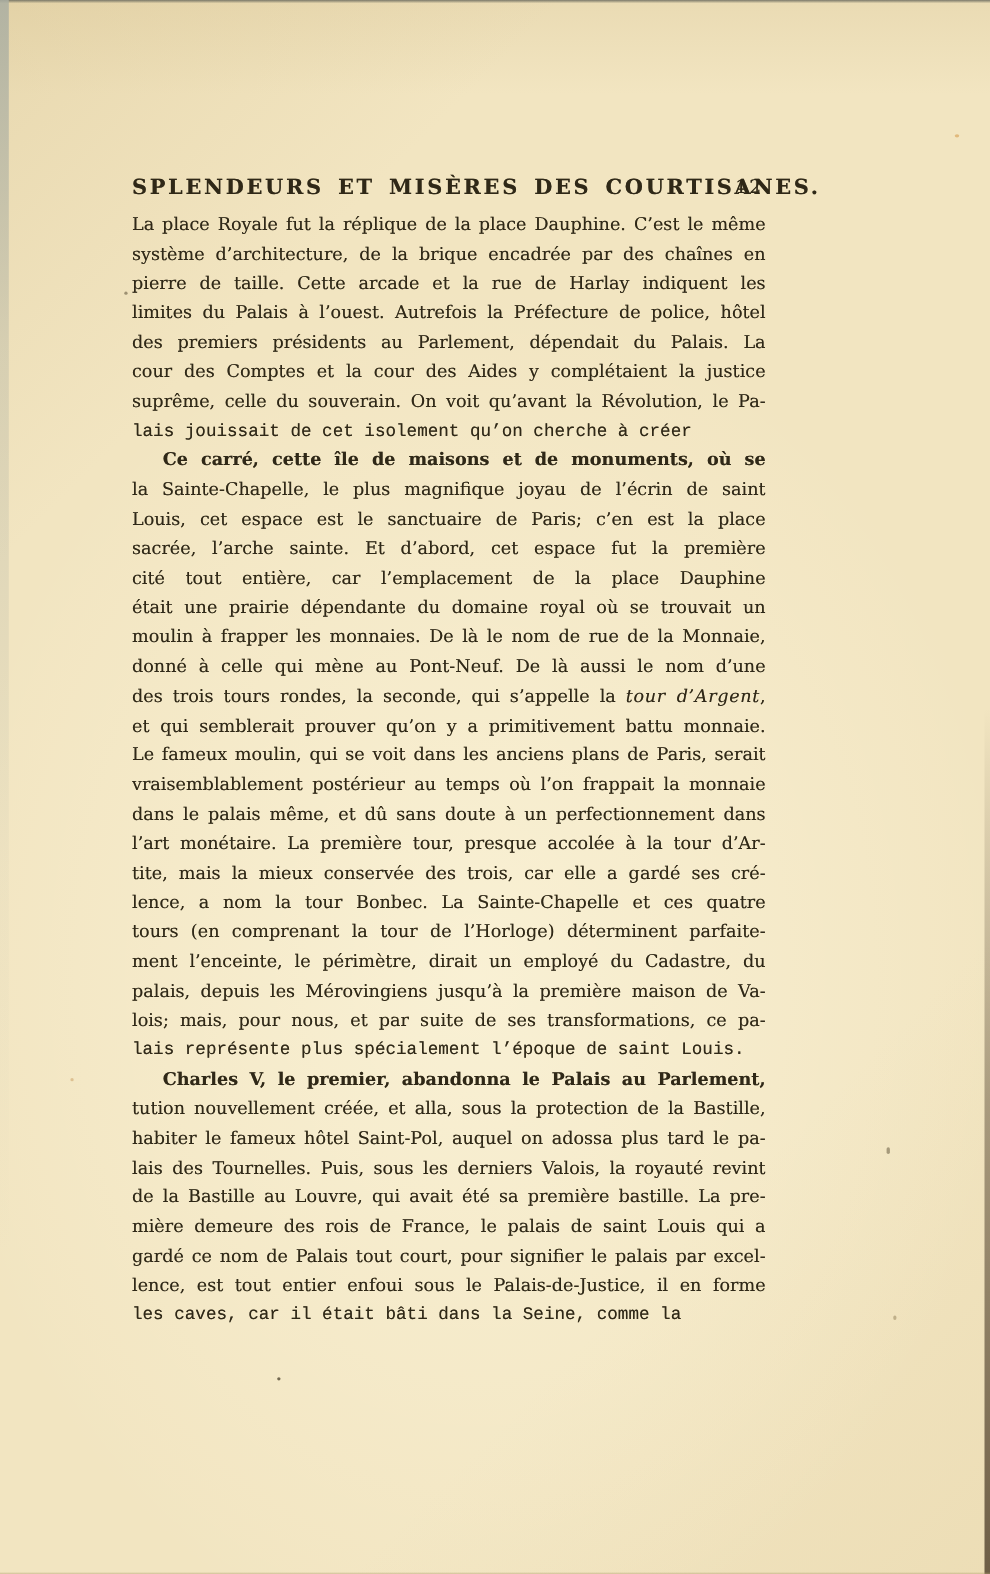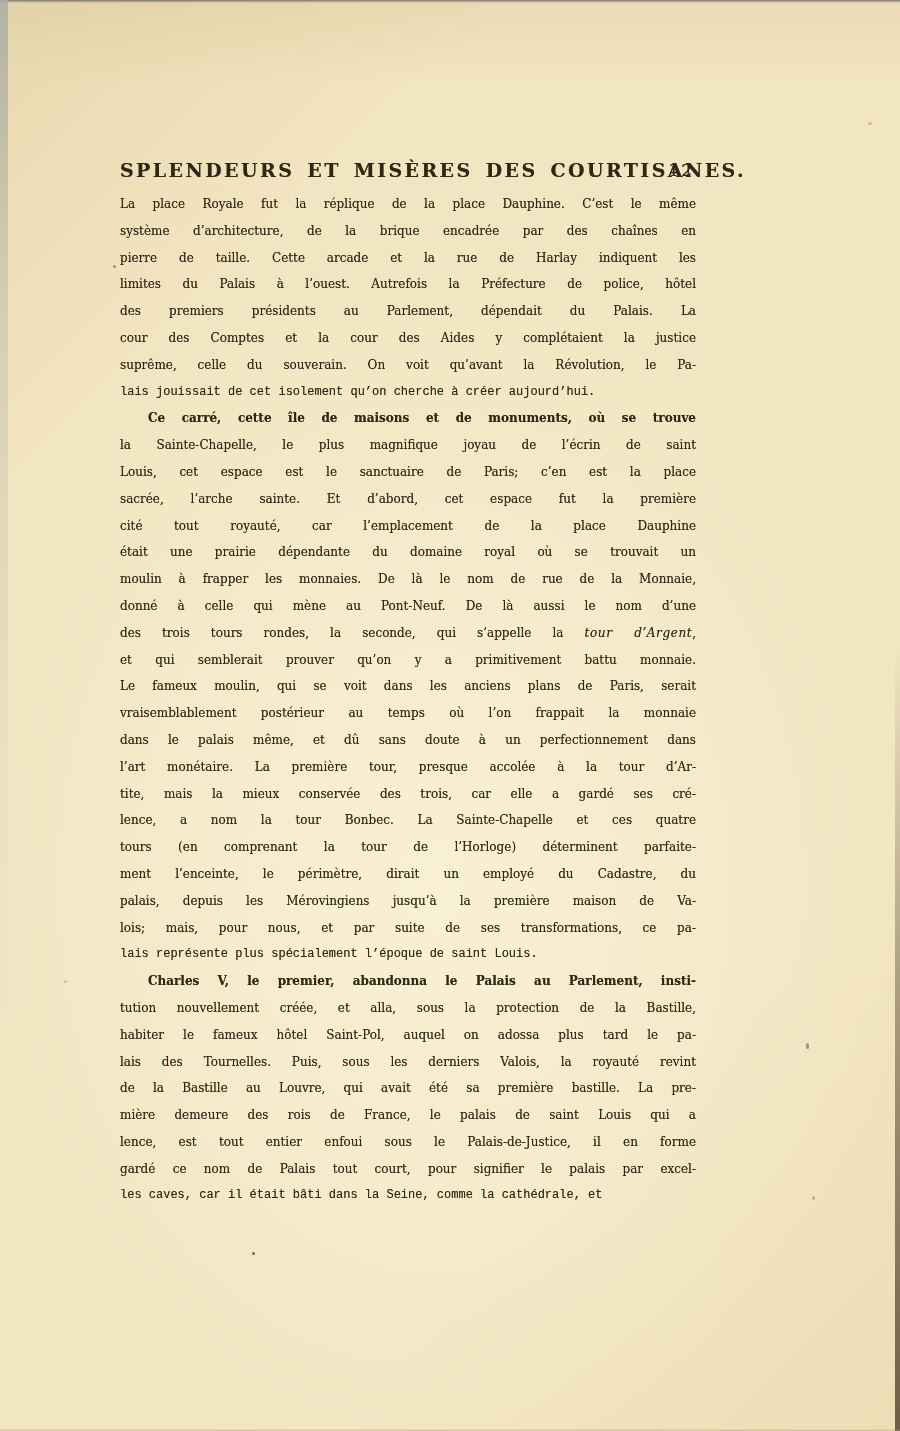--- a/index.html
+++ b/index.html
@@ -74,21 +74,21 @@
     line-height: 24px;
     white-space: nowrap;
   }
   .runhead .folio {
     position: absolute;
     right: 2px; top: 0;
     font-size: 17px;
     letter-spacing: 2px;
     line-height: 24px;
   }
-  .body-text { font-size: 12px; }
+  .body-text { font-size: 16px; }
   .para { margin: 0; }
   .line {
     height: 26.8px;
     line-height: 26.8px;
     text-align: justify;
     text-align-last: justify;
     white-space: normal;
     overflow: hidden;
   }
   .line.last {
@@ -129,21 +129,21 @@
           <div class="line"><span>des premiers présidents au Parlement, dépendait du Palais. La</span></div>
           <div class="line"><span>cour des Comptes et la cour des Aides y complétaient la justice</span></div>
           <div class="line"><span>suprême, celle du souverain. On voit qu’avant la Révolution, le Pa-</span></div>
           <div class="line last"><span>lais jouissait de cet isolement qu’on cherche à créer aujourd’hui.</span></div>
         </div>
         <div class="para">
           <div class="line indent"><span>Ce carré, cette île de maisons et de monuments, où se trouve</span></div>
           <div class="line"><span>la Sainte-Chapelle, le plus magnifique joyau de l’écrin de saint</span></div>
           <div class="line"><span>Louis, cet espace est le sanctuaire de Paris; c’en est la place</span></div>
           <div class="line"><span>sacrée, l’arche sainte. Et d’abord, cet espace fut la première</span></div>
-          <div class="line"><span>cité tout royauté, car l’emplacement de la place Dauphine</span></div>
+          <div class="line"><span>cité tout entière, car l’emplacement de la place Dauphine</span></div>
           <div class="line"><span>était une prairie dépendante du domaine royal où se trouvait un</span></div>
           <div class="line"><span>moulin à frapper les monnaies. De là le nom de rue de la Monnaie,</span></div>
           <div class="line"><span>donné à celle qui mène au Pont-Neuf. De là aussi le nom d’une</span></div>
           <div class="line"><span>des trois tours rondes, la seconde, qui s’appelle la </span><span class="it">tour d’Argent</span><span>,</span></div>
           <div class="line"><span>et qui semblerait prouver qu’on y a primitivement battu monnaie.</span></div>
           <div class="line"><span>Le fameux moulin, qui se voit dans les anciens plans de Paris, serait</span></div>
           <div class="line"><span>vraisemblablement postérieur au temps où l’on frappait la monnaie</span></div>
           <div class="line"><span>dans le palais même, et dû sans doute à un perfectionnement dans</span></div>
           <div class="line"><span>l’art monétaire. La première tour, presque accolée à la tour d’Ar-</span></div>
           <div class="line"><span>tite, mais la mieux conservée des trois, car elle a gardé ses cré-</span></div>
@@ -154,19 +154,19 @@
           <div class="line"><span>lois; mais, pour nous, et par suite de ses transformations, ce pa-</span></div>
           <div class="line last"><span>lais représente plus spécialement l’époque de saint Louis.</span></div>
         </div>
         <div class="para">
           <div class="line indent"><span>Charles V, le premier, abandonna le Palais au Parlement, insti-</span></div>
           <div class="line"><span>tution nouvellement créée, et alla, sous la protection de la Bastille,</span></div>
           <div class="line"><span>habiter le fameux hôtel Saint-Pol, auquel on adossa plus tard le pa-</span></div>
           <div class="line"><span>lais des Tournelles. Puis, sous les derniers Valois, la royauté revint</span></div>
           <div class="line"><span>de la Bastille au Louvre, qui avait été sa première bastille. La pre-</span></div>
           <div class="line"><span>mière demeure des rois de France, le palais de saint Louis qui a</span></div>
+          <div class="line"><span>gardé ce nom de Palais tout court, pour signifier le palais par excel-</span></div>
           <div class="line"><span>lence, est tout entier enfoui sous le Palais-de-Justice, il en forme</span></div>
-          <div class="line"><span>gardé ce nom de Palais tout court, pour signifier le palais par excel-</span></div>
           <div class="line last"><span>les caves, car il était bâti dans la Seine, comme la cathédrale, et</span></div>
         </div>
       </div>
   </div>
 </div>
 
 </body></html>

